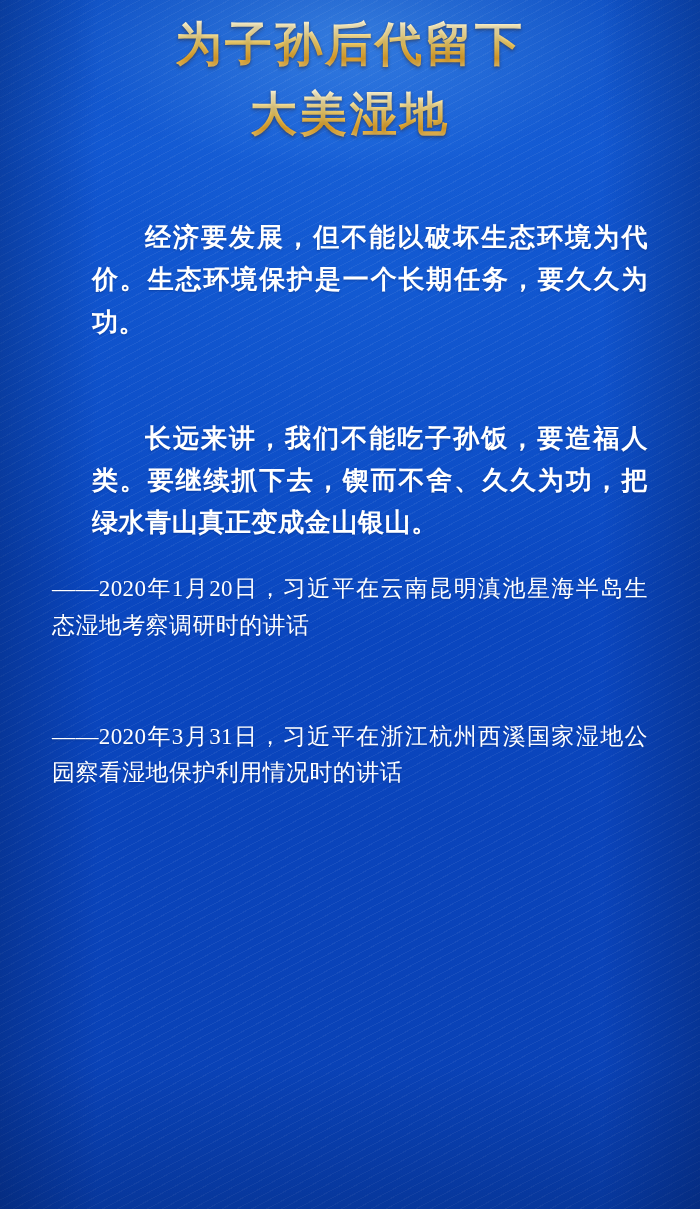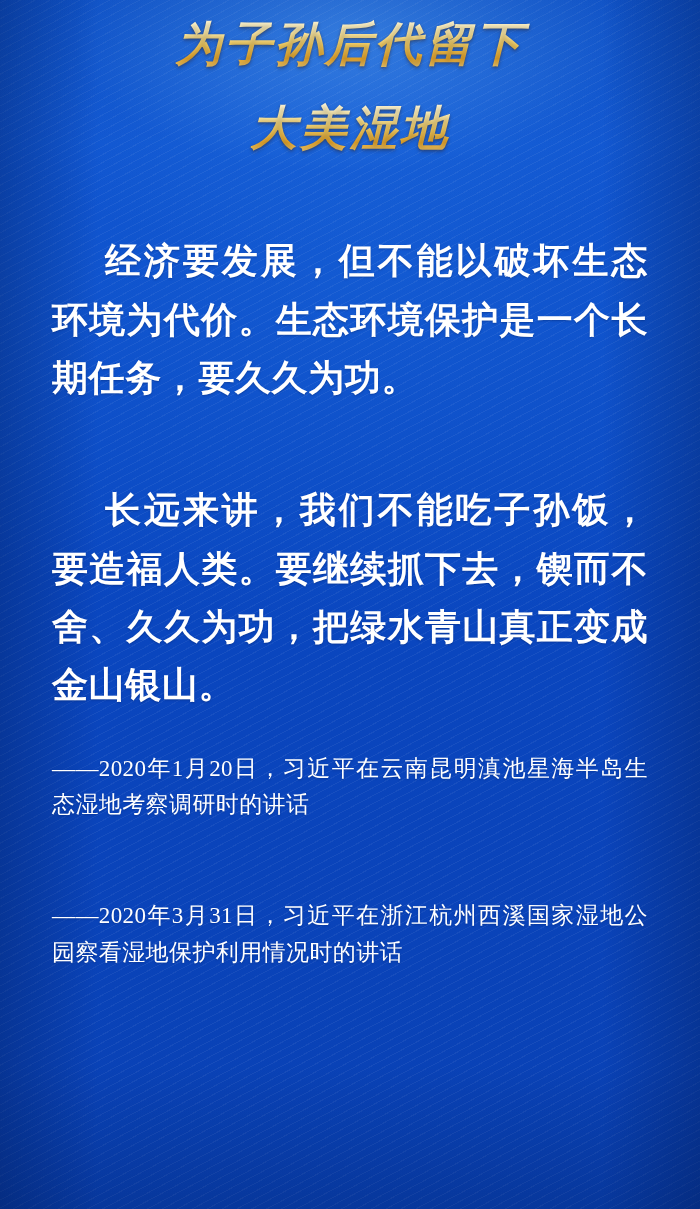--- a/index.html
+++ b/index.html
@@ -57,57 +57,57 @@
     width: 700px;
     height: 1209px;
     box-sizing: border-box;
   }
 
   
   .title-block {
     padding-top: 14px;
     text-align: center;
     line-height: 1.28;
-    font-style: italic;
   }
   .title-line {
     font-family: "Liberation Serif", "DejaVu Serif", serif;
     font-weight: bold;
     font-size: 47px;
     letter-spacing: 3px;
     background: linear-gradient(180deg, #fffdf0 0%, #ffeeb0 28%, #f7cf62 52%, #e8a72c 74%, #ffe79d 100%);
     -webkit-background-clip: text;
     background-clip: text;
     color: transparent;
     -webkit-text-fill-color: transparent;
     text-shadow: 0 2px 4px rgba(0,0,0,0.18);
     filter: drop-shadow(0 1px 1px rgba(90,40,0,0.35));
   }
   .title-line + .title-line {
-    margin-top: 24px;
+    margin-top: 10px;
   }
 
   
   .quotes {
     padding: 0 52px;
     margin-top: 74px;
   }
   .quote-group + .quote-group {
     margin-top: 74px;
   }
   .quote-text {
     color: #ffffff;
-    font-family: Liberation Sans, sans-serif;
+    font-family: Liberation Mono, monospace;
     font-weight: bold;
-    font-size: 36px;
+    font-size: 26px;
     line-height: 1.62;
     letter-spacing: 0.6px;
     text-indent: 53px;
     text-align: justify;
     text-shadow: 0 1px 2px rgba(0,25,85,0.35);
+    margin-left: 40px;
   }
   .quote-source {
     margin-top: 22px;
     color: #ffffff;
     font-family: "Liberation Serif", "DejaVu Serif", serif;
     font-size: 23px;
     line-height: 1.60;
     letter-spacing: 0.4px;
     text-align: justify;
     text-shadow: 0 1px 2px rgba(0,25,85,0.30);

